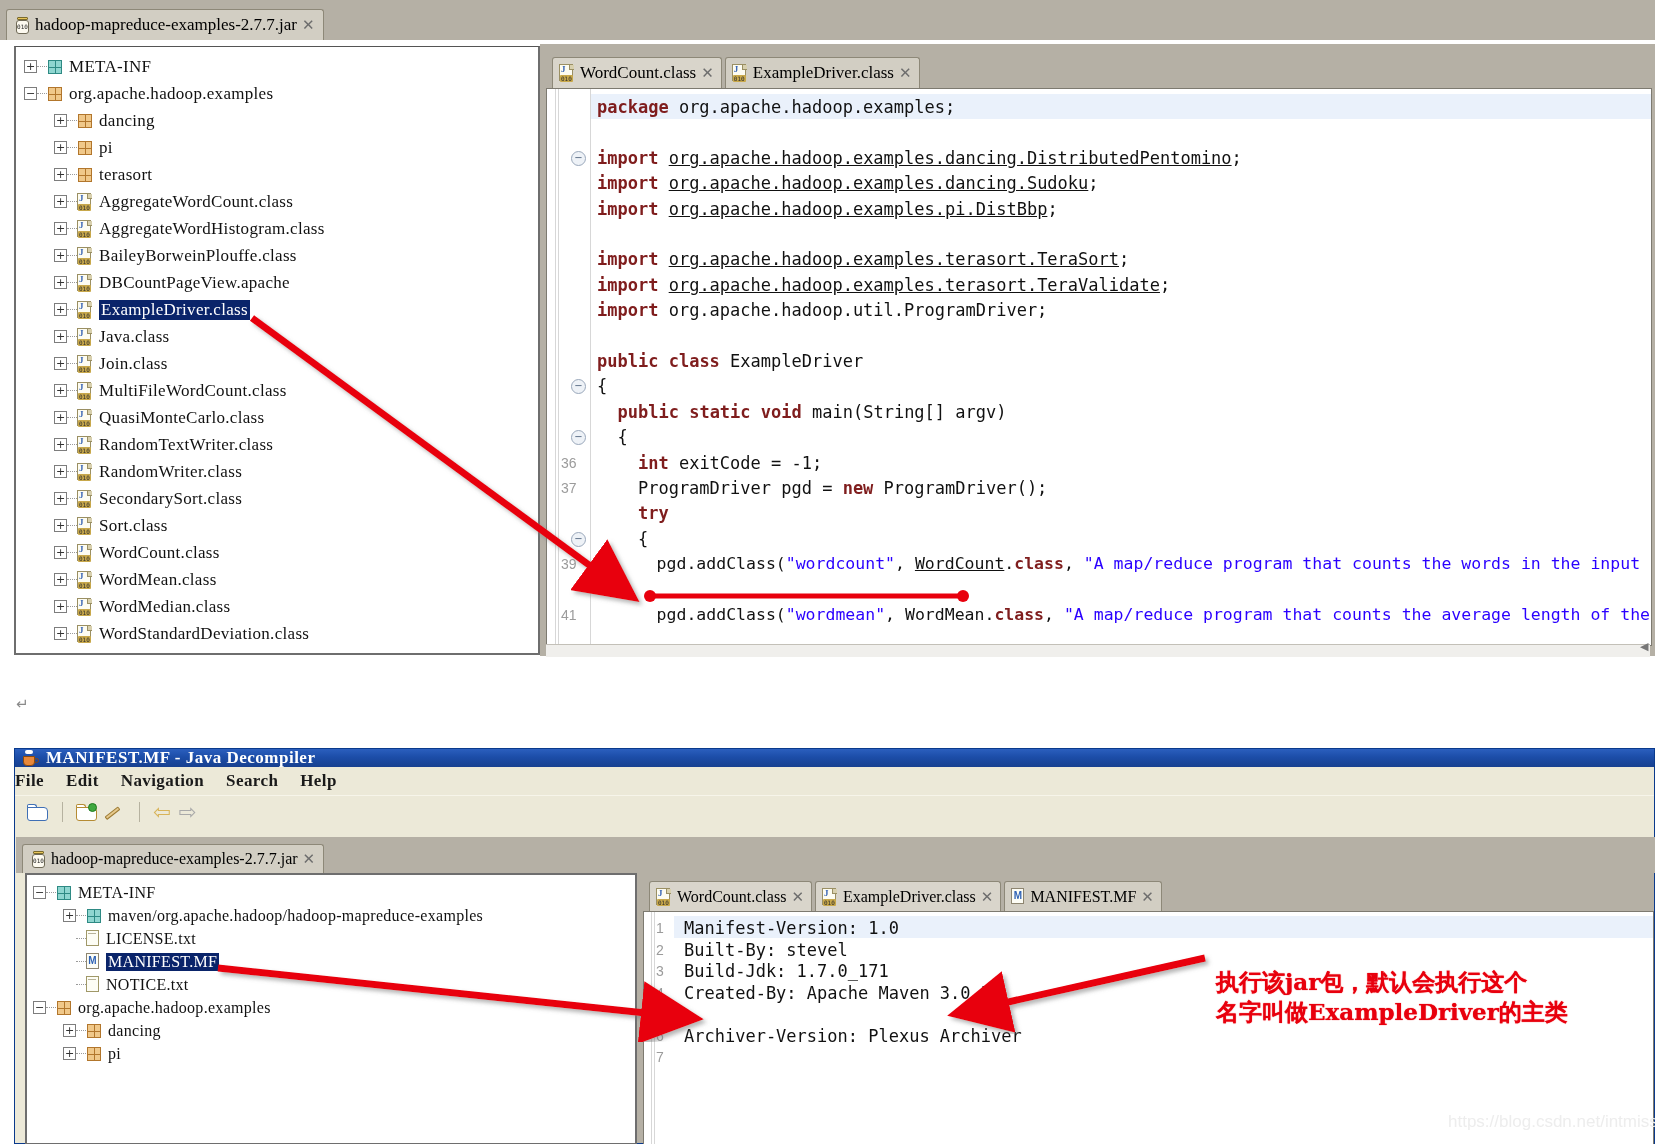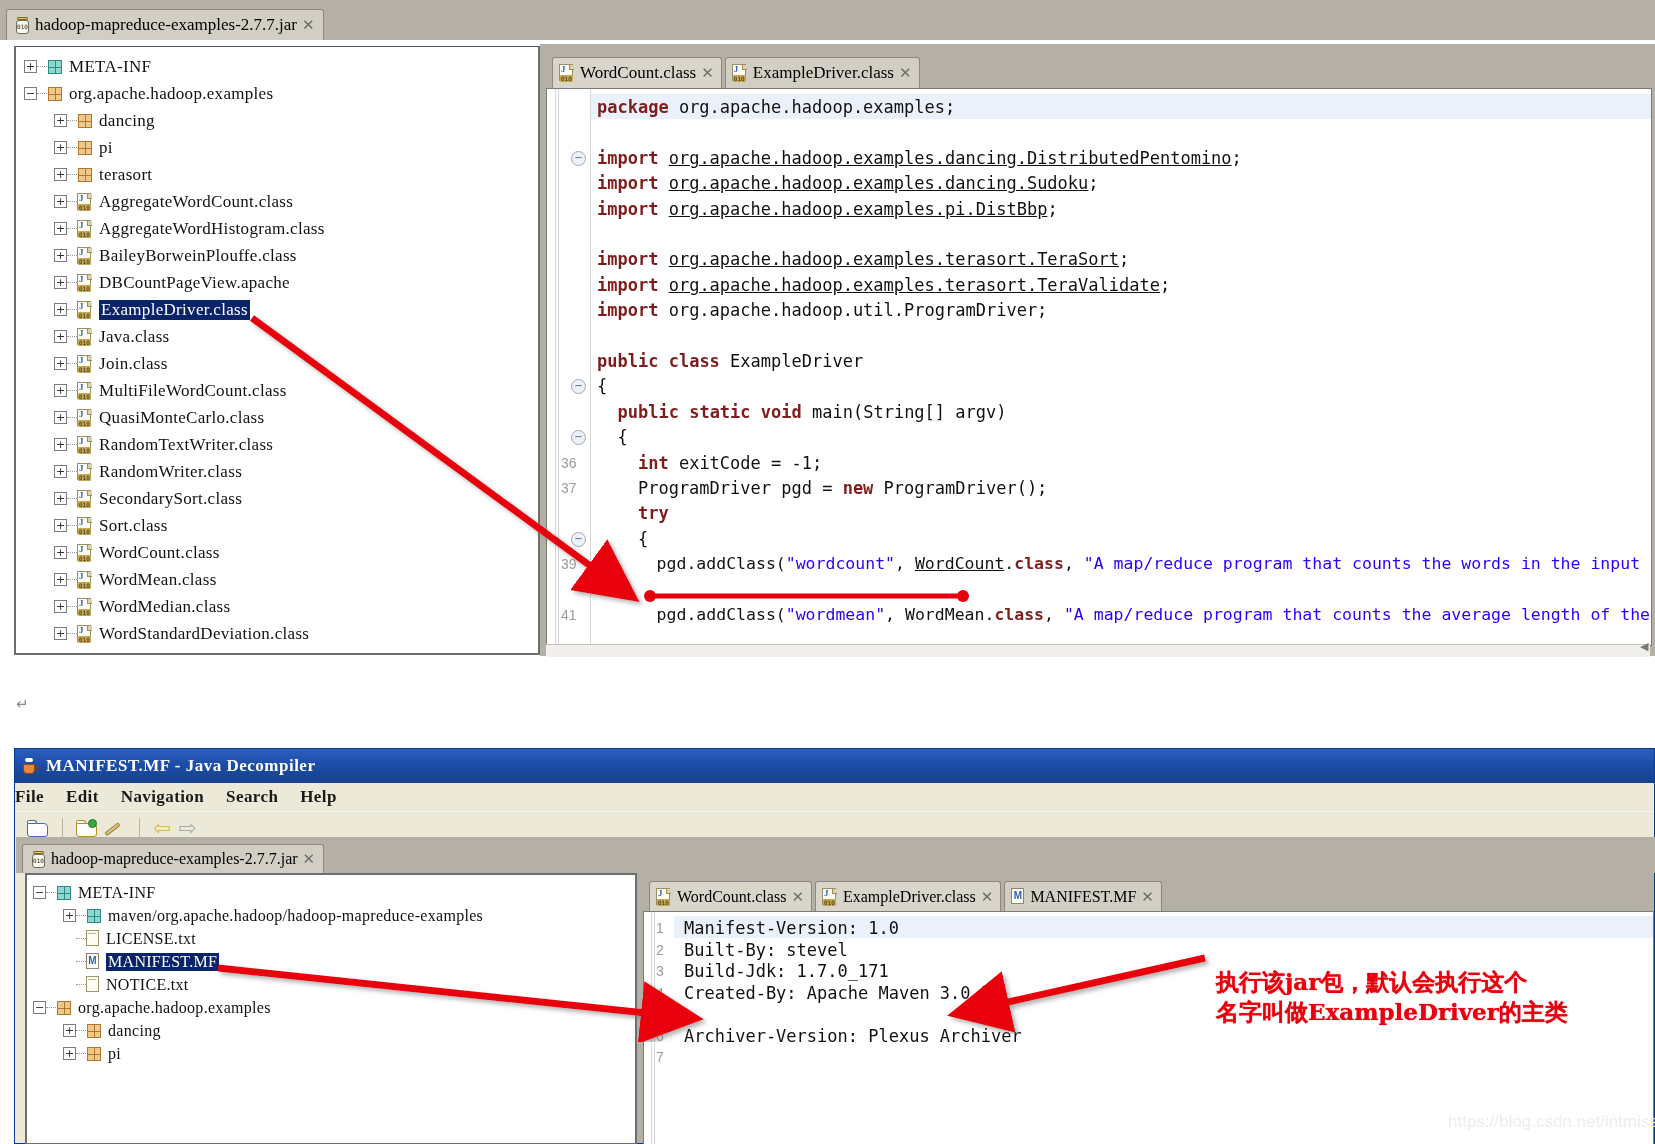--- a/index.html
+++ b/index.html
@@ -84,21 +84,21 @@
   .cl{position:absolute;white-space:pre;font-size:17px;color:#111;font-family:"DejaVu Sans Mono",monospace;}
   .kw{color:#7f1d1d;font-weight:bold;}
   .lnk{text-decoration:underline;}
   .str{color:#2a00ff;}
   .hl{position:absolute;background:#eaf1fb;}
   .sbh{position:absolute;background:#f0efec;border-top:1px solid #c3c0b8;}
 
   
   .winframe{border:1px solid #0a3a8c;box-sizing:border-box;background:#ece9d8;}
   .titlebar{
-    height:34px;background:linear-gradient(to bottom,#2b5fbe 0%,#1c4da8 45%,#17408f 100%);
+    height:18px;background:linear-gradient(to bottom,#2b5fbe 0%,#1c4da8 45%,#17408f 100%);
     display:flex;align-items:center;gap:7px;padding-left:7px;color:#fff;
     font-family:"Liberation Serif",serif;font-weight:bold;font-size:17px;letter-spacing:.5px;
   }
   .cupicon{width:17px;height:16px;position:relative;}
   .cupicon .cup{position:absolute;left:1px;bottom:0;width:12px;height:10px;background:#e8883a;border:1px solid #8a4a10;border-radius:0 0 4px 4px;box-sizing:border-box;}
   .cupicon .hd{position:absolute;right:0;bottom:3px;width:5px;height:5px;border:1px solid #8a4a10;border-radius:50%;box-sizing:border-box;}
   .cupicon .st{position:absolute;left:3px;top:0;width:8px;height:4px;background:#fff;border-radius:2px;}
   .menubar{height:28px;background:#ece9d8;display:flex;align-items:center;gap:0;
            font-family:"Liberation Serif",serif;font-size:17px;font-weight:bold;color:#1a1a1a;}
   .menubar span{padding:0 14px 0 0;margin-right:8px;letter-spacing:.4px;}

